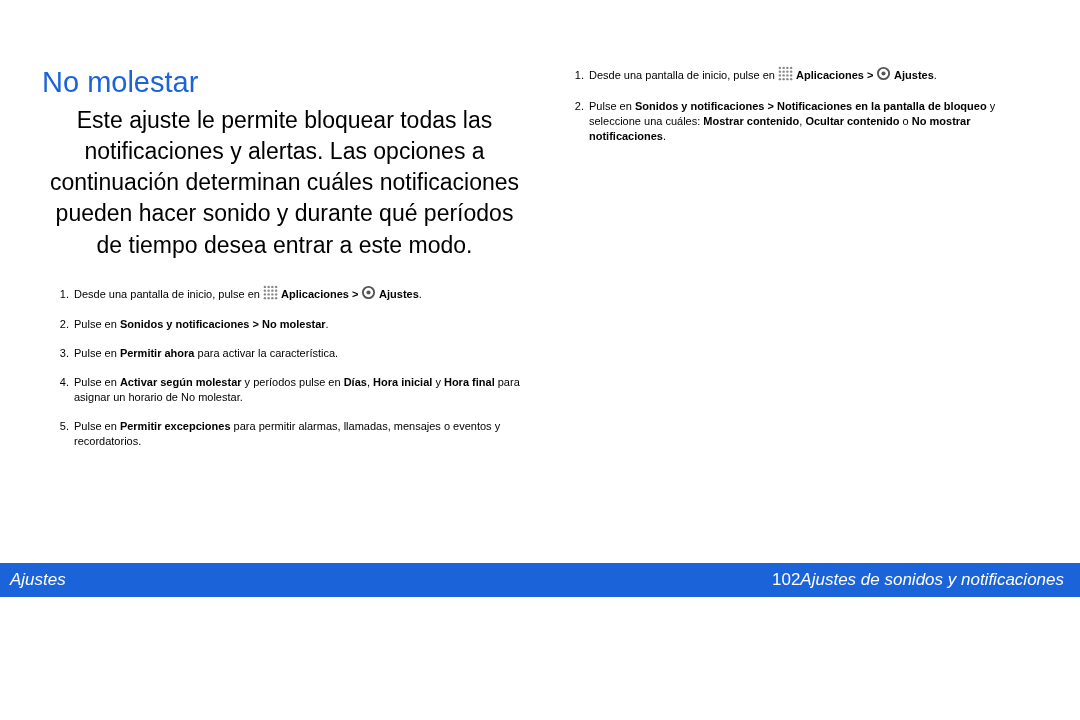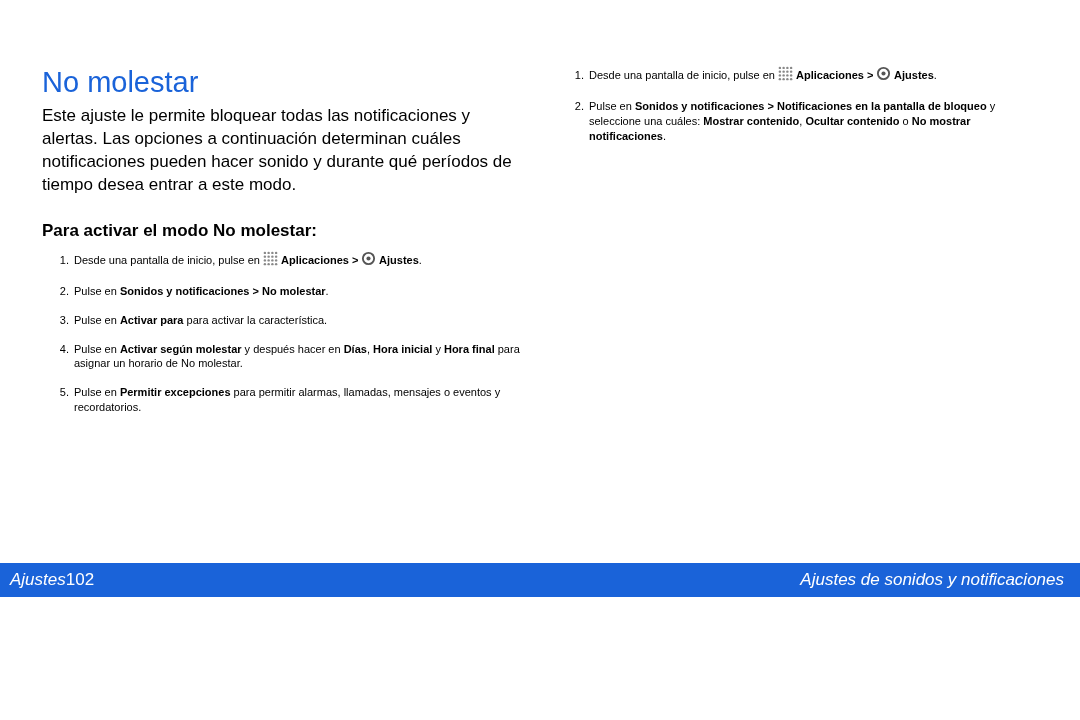--- a/index.html
+++ b/index.html
@@ -30,23 +30,24 @@
     min-width: 0;
   }
   h2.section-title {
     color: #1a63d9;
     font-size: 29px;
     font-weight: 400;
     margin: 0 0 6px 0;
     line-height: 1.15;
   }
   p.intro {
-    font-size: 17px;
+    font-size: 23px;
     line-height: 1.35;
     margin: 0 0 24px 0;
+    text-align: center;
   }
   .subhead {
     font-size: 17px;
     font-weight: 700;
     margin: 0 0 10px 0;
   }
   ol.steps {
     list-style: decimal;
     margin: 0;
     padding: 0 0 0 30px;
@@ -75,35 +76,34 @@
     background: #1a63d9;
     color: #ffffff;
     display: flex;
     align-items: center;
     font-style: italic;
     font-size: 17px;
     padding: 0 16px 0 10px;
     box-sizing: border-box;
   }
   .footer .left  { flex: 0 0 auto; }
-  .footer .center{ flex: 1 1 auto; text-align: left; font-style: normal; }
+  .footer .center{ flex: 1 1 auto; text-align: right; font-style: normal; }
   .footer .right { flex: 0 0 auto; text-align: left; }
 </style>
 </head>
 <body>
 
 <div class="page">
 
   <div class="content">
 
     <div class="col">
       <h2 class="section-title">No molestar</h2>
       <p class="intro">Este ajuste le permite bloquear todas las notificaciones y alertas. Las opciones a continuación determinan cuáles notificaciones pueden hacer sonido y durante qué períodos de tiempo desea entrar a este modo.</p>
 
-      <p class="subhead">Para activar el modo No molestar:</p>
 
       <ol class="steps">
         <li>
           <span>Desde una pantalla de inicio, pulse en </span><span class="icon-grid"><svg viewBox="0 0 16 16">
                 <g fill="#888">
                   <circle cx="2" cy="2" r="1.3"></circle>
                   <circle cx="6" cy="2" r="1.3"></circle>
                   <circle cx="10" cy="2" r="1.3"></circle>
                   <circle cx="14" cy="2" r="1.3"></circle>
                   <circle cx="2" cy="6" r="1.3"></circle>
@@ -122,24 +122,24 @@
               </svg></span>
           <span class="b">Aplicaciones &gt; </span><span class="icon-gear"><svg viewBox="0 0 16 16">
                 <circle cx="8" cy="8" r="6" fill="none" stroke="#555" stroke-width="2"></circle>
                 <circle cx="8" cy="8" r="2.2" fill="#555"></circle>
               </svg></span><span class="b"> Ajustes</span><span>.</span>
         </li>
         <li>
           <span>Pulse en </span><span class="b">Sonidos y notificaciones &gt; No molestar</span><span>.</span>
         </li>
         <li>
-          <span>Pulse en </span><span class="b">Activar para</span><span> para activar la característica.</span>
+          <span>Pulse en </span><span class="b">Permitir ahora</span><span> para activar la característica.</span>
         </li>
         <li>
-          <span>Pulse en </span><span class="b">Activar según molestar</span><span> y después hacer en </span><span class="b">Días</span><span>, </span><span class="b">Hora inicial</span><span> y </span><span class="b">Hora final</span><span> para asignar un horario de No molestar.</span>
+          <span>Pulse en </span><span class="b">Activar según molestar</span><span> y períodos pulse en </span><span class="b">Días</span><span>, </span><span class="b">Hora inicial</span><span> y </span><span class="b">Hora final</span><span> para asignar un horario de No molestar.</span>
         </li>
         <li>
           <span>Pulse en </span><span class="b">Permitir excepciones</span><span> para permitir alarmas, llamadas, mensajes o eventos y recordatorios.</span>
         </li>
       </ol>
     </div>
 
     <div class="col">
 
       <ol class="steps">

